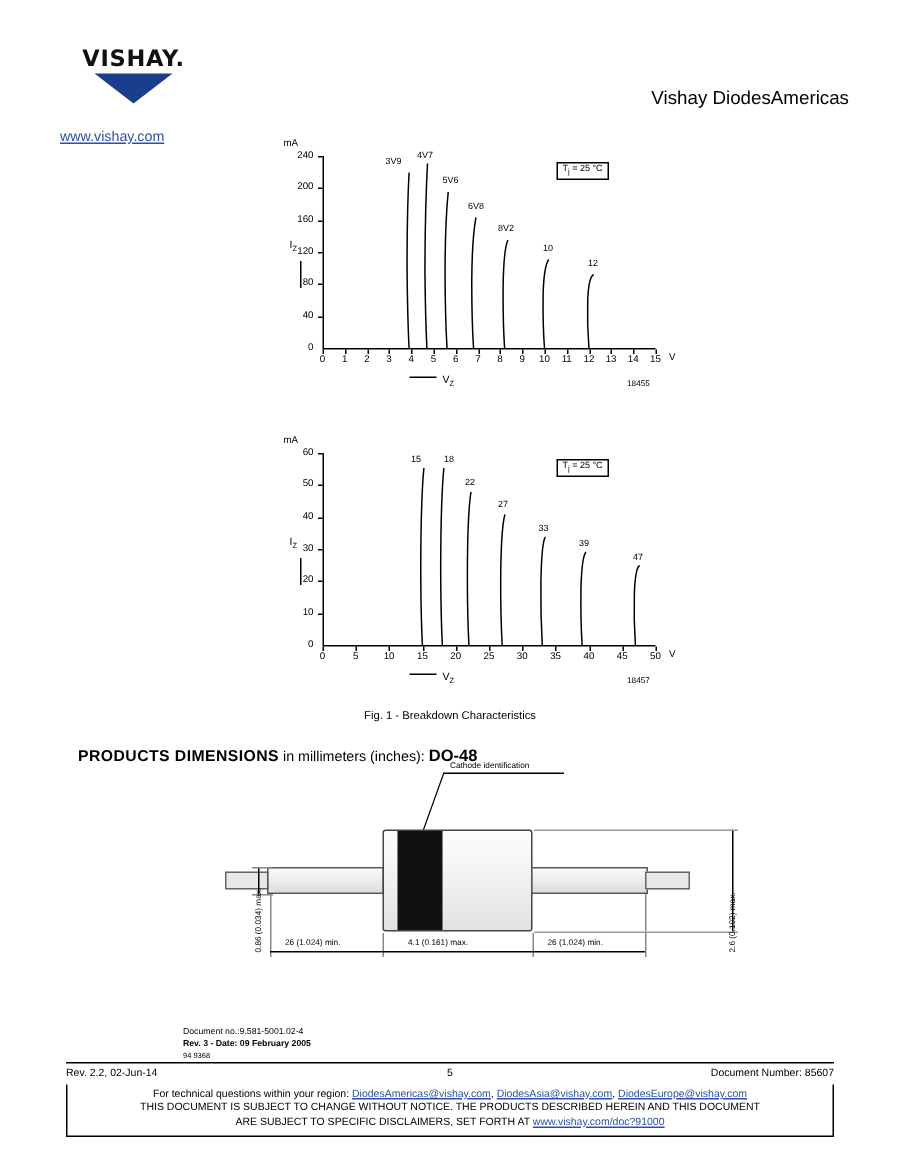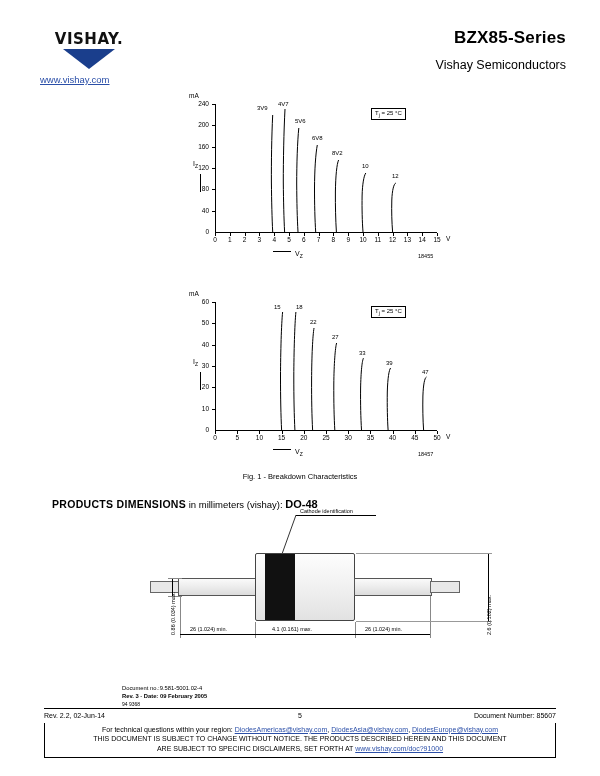--- a/index.html
+++ b/index.html
@@ -42,21 +42,21 @@
   }
   .logo-tri {
     width: 0; height: 0;
     margin: 1px auto 0 auto;
     border-left: 26px solid transparent;
     border-right: 26px solid transparent;
     border-top: 20px solid #1a3e8c;
   }
   .logo-url {
     position: absolute;
-    left: 40px; top: 52px;
+    left: 40px; top: 64px;
     font-size: 9.5px;
     color: #2b4fa8;
     text-decoration: underline;
   }
   .series-title {
     position: absolute;
     right: 34px; top: 6px;
     font-size: 17px;
     font-weight: bold;
     letter-spacing: 0.2px;
@@ -232,22 +232,21 @@
 <body>
 
 <div class="page">
 
   <div class="header">
     <div class="logo-wrap">
       <div class="logo-text">VISHAY.</div>
       <div class="logo-tri"></div>
     </div>
     <a class="logo-url" href="#">www.vishay.com</a>
-    <div class="series-title">BZX85-Series</div>
-    <div class="company">Vishay Semiconductors</div>
+    <div class="company">Vishay DiodesAmericas</div>
   </div>
 
   <div class="chart-block" style="top:92px;">
     <div class="chart-area" style="width:330px;height:170px;left:0;margin-left:175px;">
 
       <div class="unit-label" style="left:14px; top:0px;">mA</div>
 
       <div class="axis-line" style="left:40px; top:12px; width:1px; height:128px;"></div>
 
       <div class="axis-line" style="left:40px; top:140px; width:222px; height:1px;"></div>
@@ -428,21 +427,21 @@
       <div class="curve-label" style="left:211px; top:70px;">39</div>
       <div class="curve-label" style="left:247px; top:79px;">47</div>
 
       <div class="doc-id" style="left:243px; top:161px;">18457</div>
     </div>
     <div class="chart-caption" style="margin-top:12px;">Fig. 1 - Breakdown Characteristics</div>
   </div>
 
   <div class="pkg-head">
     <b class="t1">PRODUCTS DIMENSIONS</b>
-    <span>in millimeters (vishay):</span>
+    <span>in millimeters (inches):</span>
     <b class="t2">DO-48</b>
   </div>
 
   <div class="pkg-area">
 
     <div class="callout-text" style="left:300px; top:3px;">Cathode identification</div>
     <div class="ext-hline" style="left:296px; top:10px; width:80px; background:#000;"></div>
     <svg width="600" height="200" style="position:absolute;left:0;top:0;pointer-events:none;">
       <path d="M296,10 L282,49" stroke="#000" stroke-width="0.8" fill="none"></path>
     </svg>

